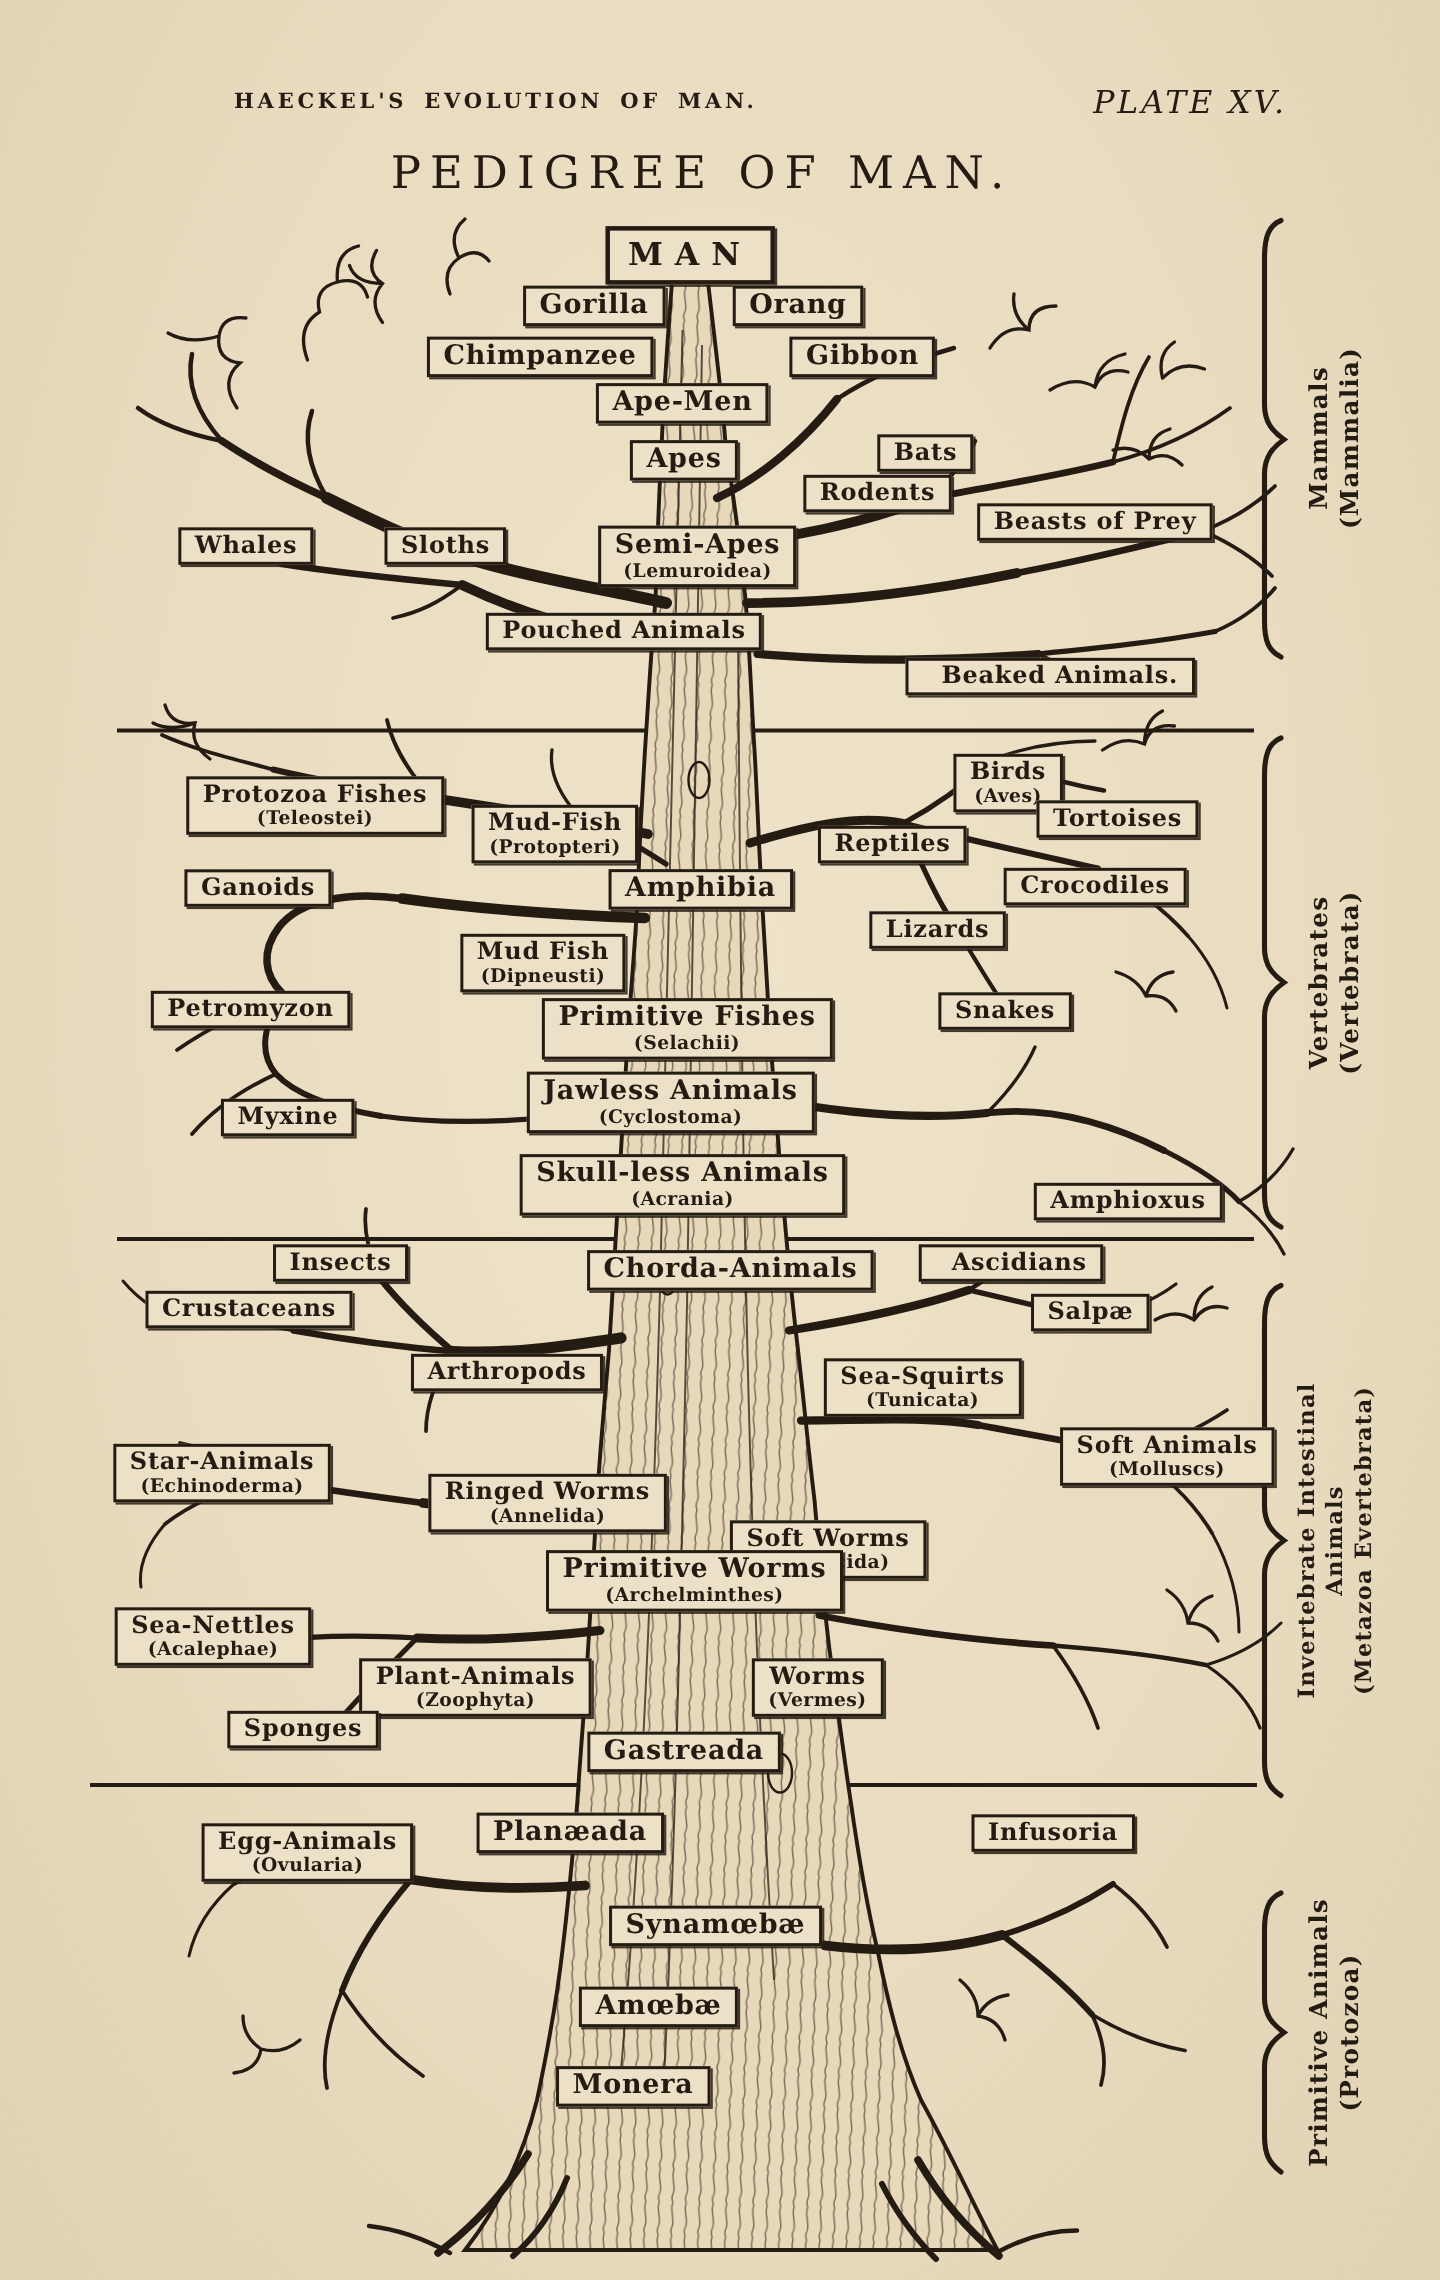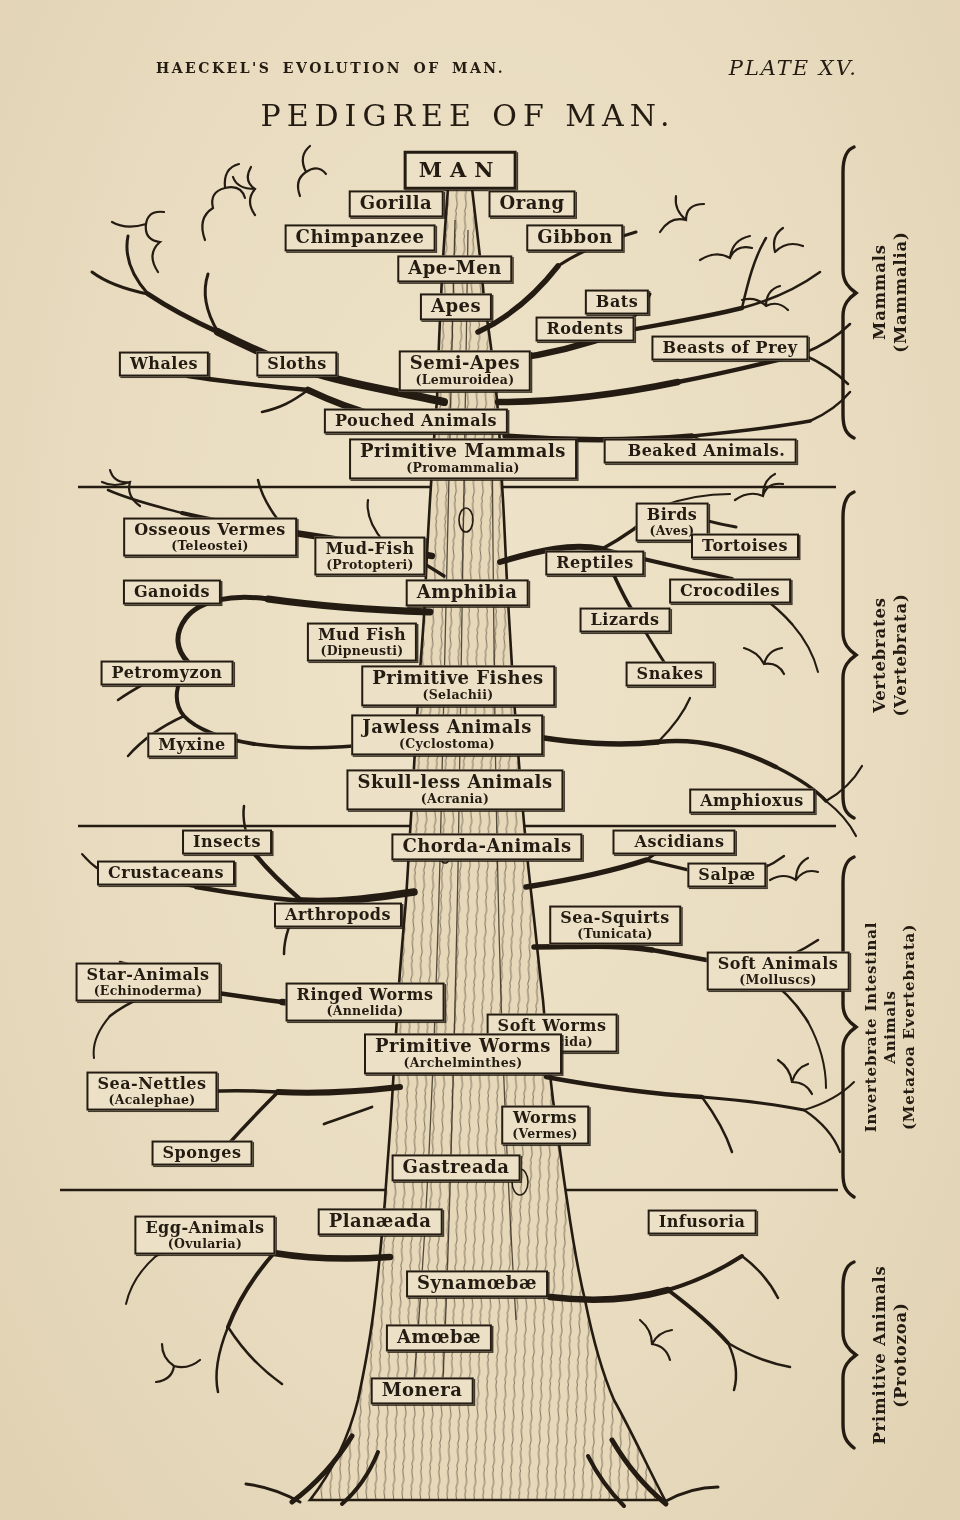--- a/index.html
+++ b/index.html
@@ -284,30 +284,26 @@
       
     </div>
     <div class="taxon lg" style="left: 465px; top: 371px;">
       <span class="main">Semi-Apes</span>
       <span class="sub">(Lemuroidea)</span>
     </div>
     <div class="taxon" style="left: 416px; top: 421px;">
       <span class="main">Pouched Animals</span>
       
     </div>
-    <div class="taxon lg" style="left: 463px; top: 459px;">
-      <span class="main">Primitive Mammals</span>
-      <span class="sub">(Promammalia)</span>
-    </div>
     <div class="taxon" style="left: 700px; top: 451px; padding-left: 22px;">
       <span class="main">Beaked Animals.</span>
       
     </div>
     <div class="taxon" style="left: 210px; top: 537px;">
-      <span class="main">Osseous Vermes</span>
+      <span class="main">Protozoa Fishes</span>
       <span class="sub">(Teleostei)</span>
     </div>
     <div class="taxon" style="left: 370px; top: 556px;">
       <span class="main">Mud-Fish</span>
       <span class="sub">(Protopteri)</span>
     </div>
     <div class="taxon" style="left: 672px; top: 522px;">
       <span class="main">Birds</span>
       <span class="sub">(Aves)</span>
     </div>
@@ -408,23 +404,27 @@
       <span class="sub">(Scolecida)</span>
     </div>
     <div class="taxon" style="left: 365px; top: 1002px;">
       <span class="main">Ringed Worms</span>
       <span class="sub">(Annelida)</span>
     </div>
     <div class="taxon lg" style="left: 463px; top: 1054px;">
       <span class="main">Primitive Worms</span>
       <span class="sub">(Archelminthes)</span>
     </div>
-    <div class="taxon" style="left: 152px; top: 1091px;">
+    <div class="taxon" style="left: 142px; top: 1091px;">
       <span class="main">Sea-Nettles</span>
       <span class="sub">(Acalephae)</span>
+    </div>
+    <div class="taxon" style="left: 317px; top: 1125px;">
+      <span class="main">Plant-Animals</span>
+      <span class="sub">(Zoophyta)</span>
     </div>
     <div class="taxon" style="left: 545px; top: 1125px;">
       <span class="main">Worms</span>
       <span class="sub">(Vermes)</span>
     </div>
     <div class="taxon" style="left: 202px; top: 1153px;">
       <span class="main">Sponges</span>
       
     </div>
     <div class="taxon lg" style="left: 456px; top: 1168px;">

